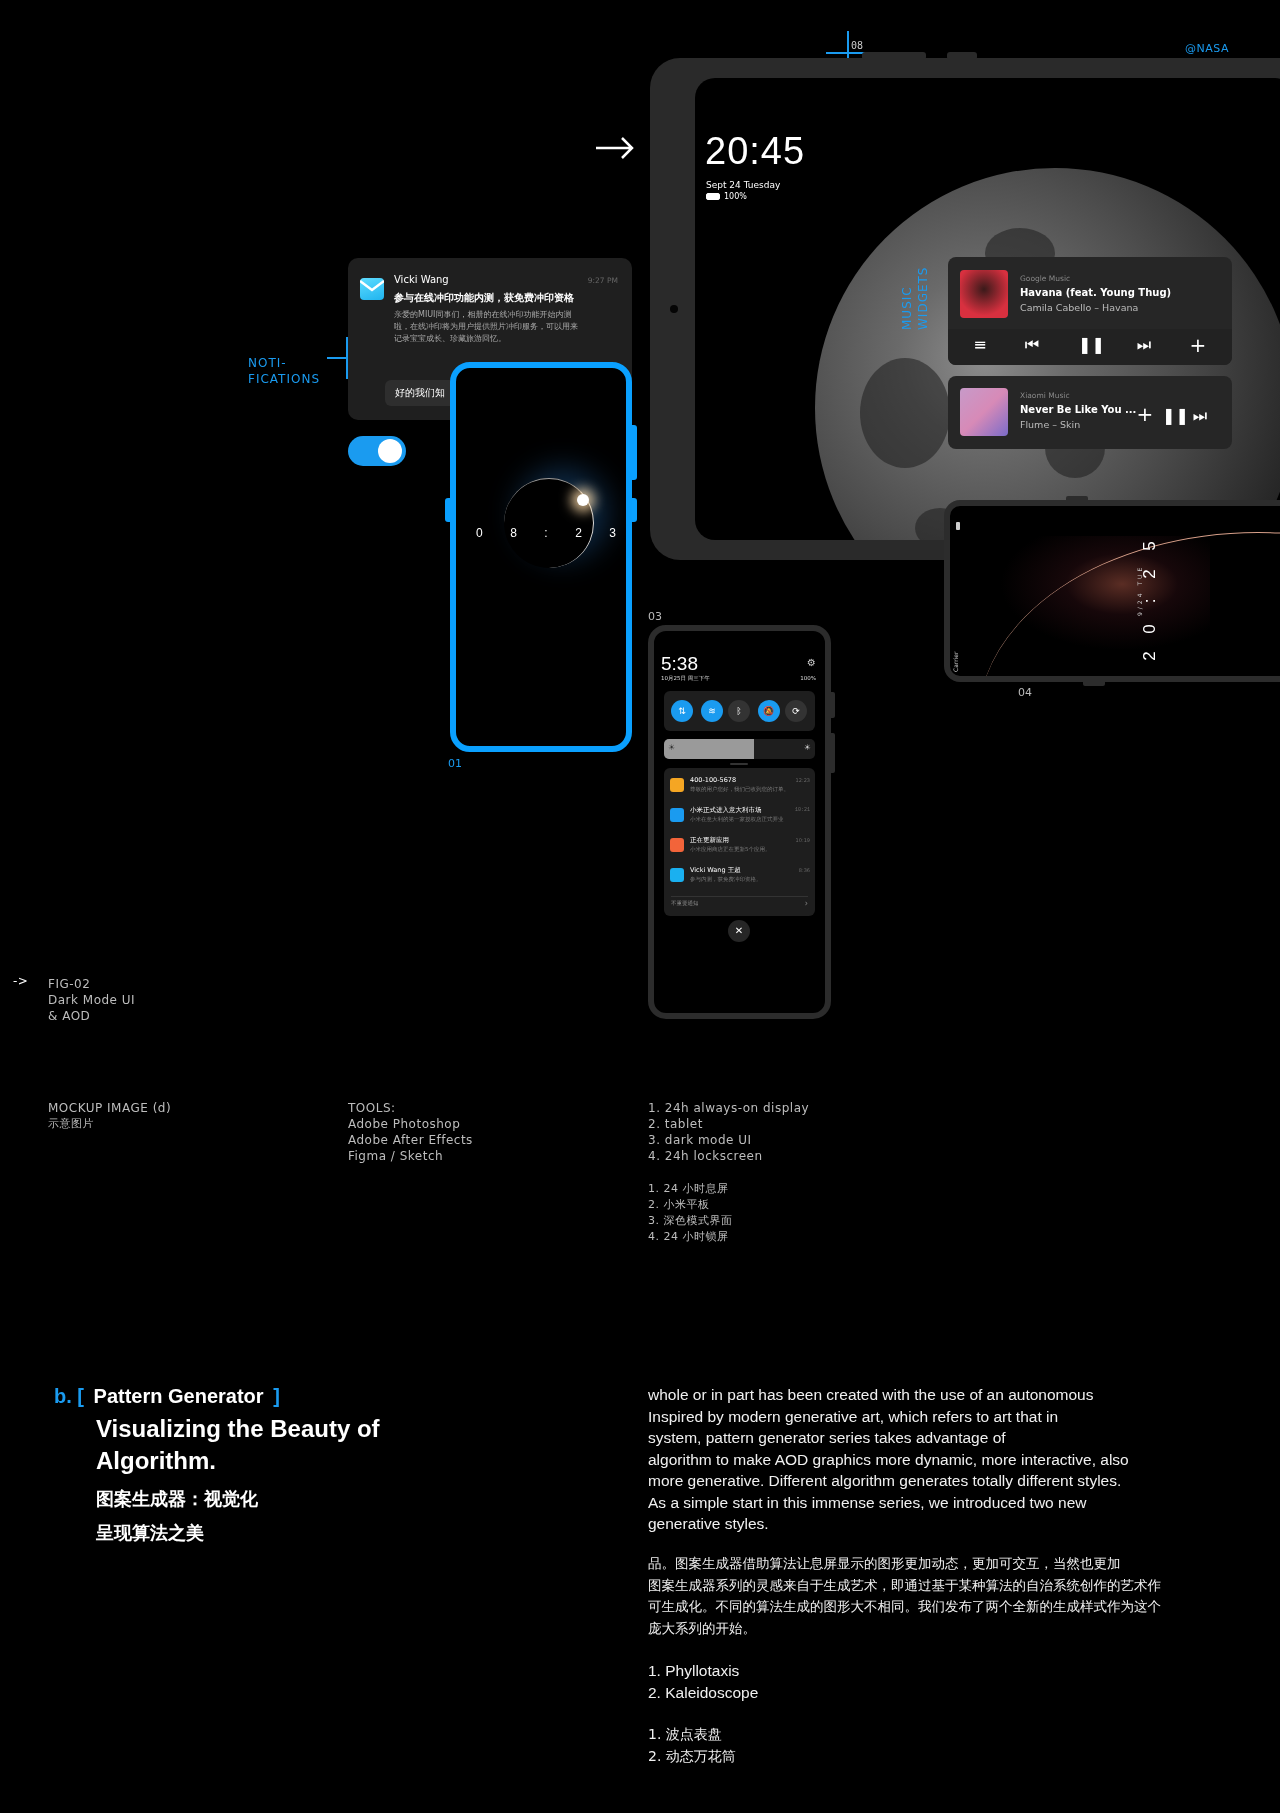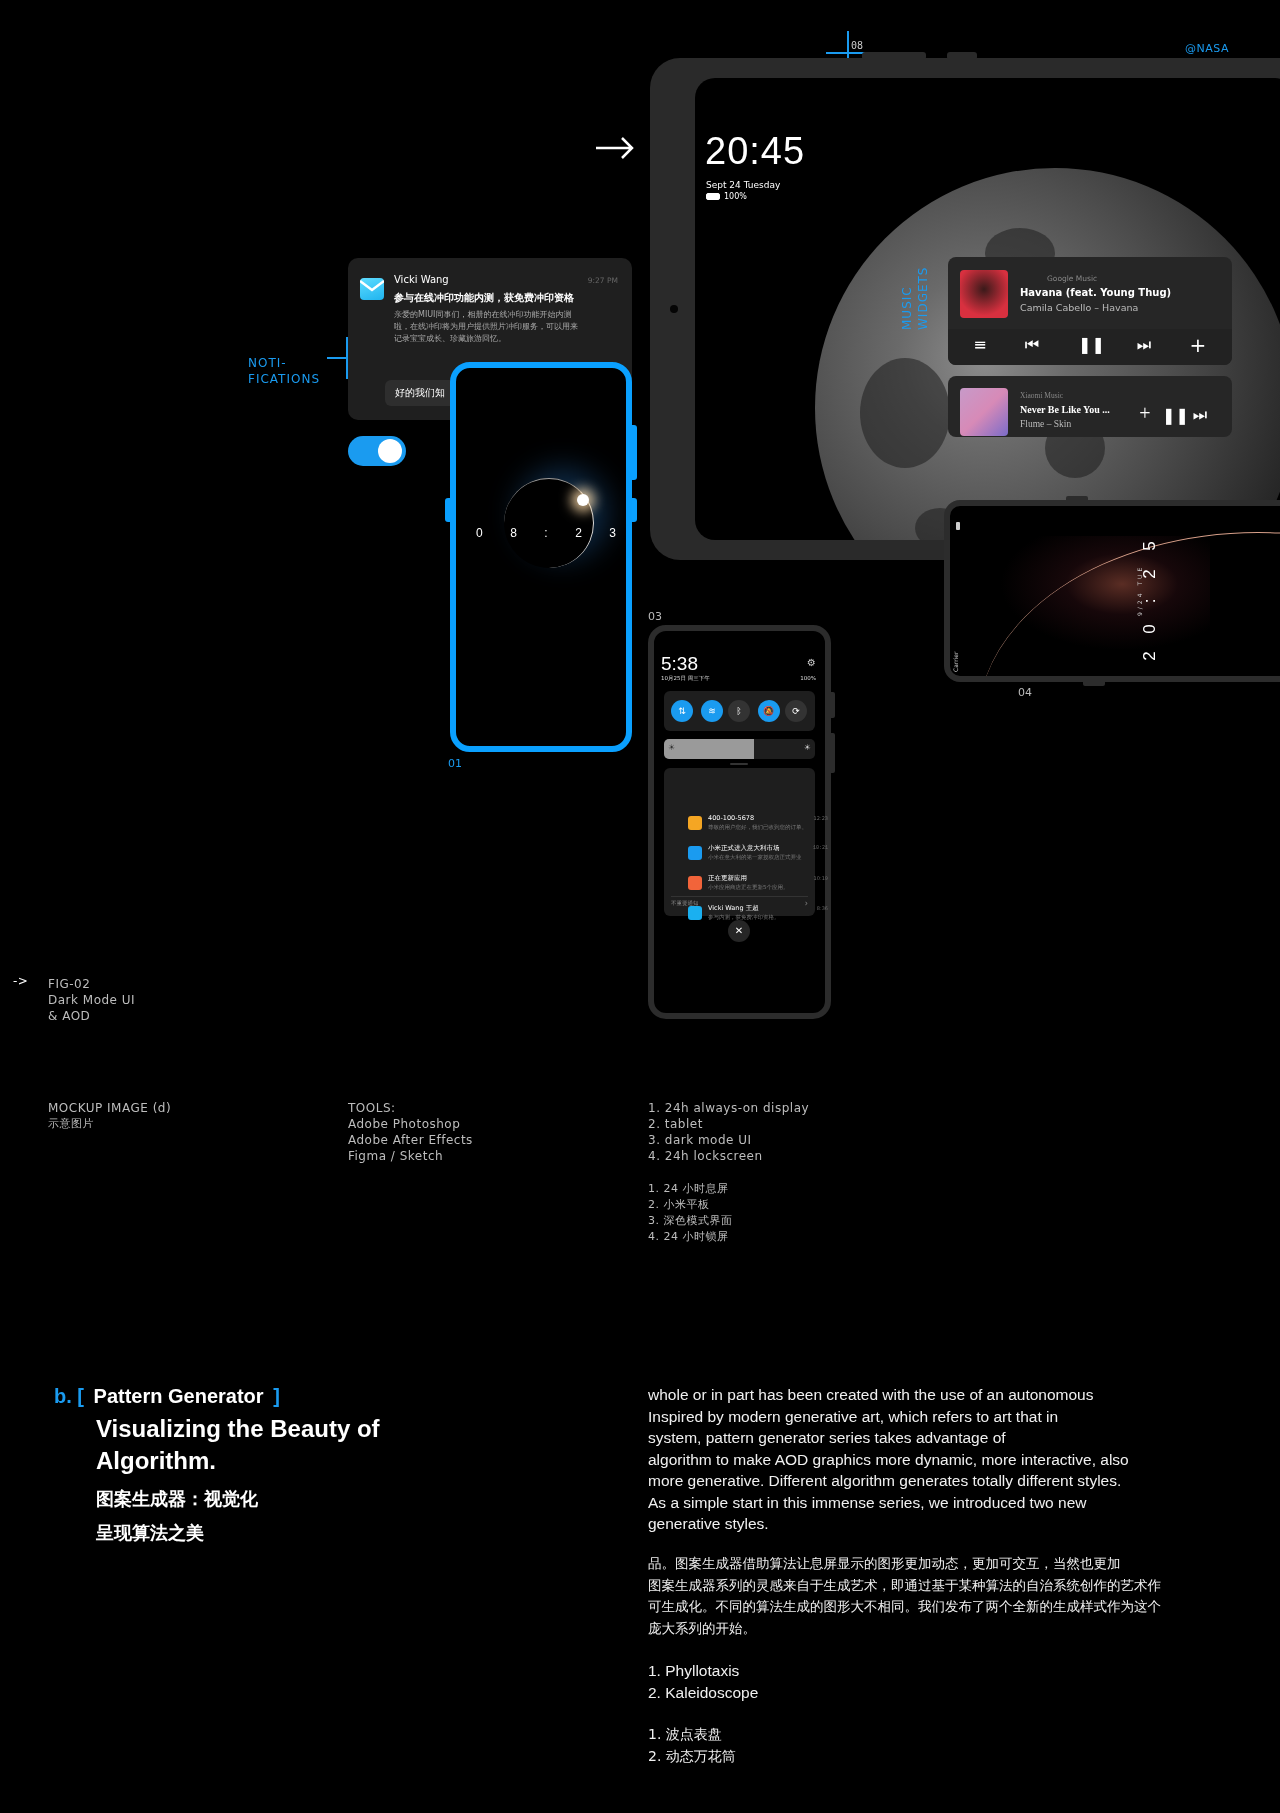--- a/index.html
+++ b/index.html
@@ -36,21 +36,21 @@
   .music-card { background: #262626; border-radius: 8px; }
   .album1 { background: radial-gradient(circle at 50% 40%, #3a1a1a 0%, #d8303f 70%); border-radius: 4px; }
   .album2 { background: linear-gradient(135deg, #c79ac9 0%, #d78ab7 50%, #7b6cc9 100%); border-radius: 4px; }
   .ctrl { font-size: 16px; color: #fff; text-align: center; }
 
   
   .phone03 { left: 648px; top: 625px; width: 183px; height: 394px; border: 6px solid #2c2c2c; border-radius: 18px; background: #000; }
   .qs-panel { left: 10px; top: 60px; width: 151px; height: 40px; background: #1e1e1e; border-radius: 6px; }
   .qs-btn { position: absolute; top: 9px; width: 22px; height: 22px; border-radius: 50%; font-size: 9px; text-align: center; line-height: 22px; }
   .notif-list { left: 10px; top: 137px; width: 151px; height: 148px; background: #1e1e1e; border-radius: 6px; }
-  .nl-item { position: absolute; left: 24px; width: 140px; height: 24px; margin-top: 38px; }
+  .nl-item { position: absolute; left: 6px; width: 140px; height: 24px; }
   .nl-ico { position: absolute; left: 0; top: 2px; width: 14px; height: 14px; border-radius: 3px; }
   .nl-title { position: absolute; left: 20px; top: 0; font-size: 6.5px; color: #fff; white-space: nowrap; }
   .nl-sub { position: absolute; left: 20px; top: 10px; font-size: 5.5px; color: #777; white-space: nowrap; }
   .nl-time { position: absolute; right: 0; top: 1px; font-size: 5px; color: #666; }
 
   
   .phone04 { left: 944px; top: 500px; width: 360px; height: 182px; border: 6px solid #2c2c2c; border-radius: 16px; background: #000; overflow: hidden; }
 
   .caption { font-size: 12px; line-height: 16px; color: #bdbdbd; letter-spacing: 0.5px; }
   .body-text { font-size: 15.5px; line-height: 21.5px; color: #f0f0f0; }
@@ -87,32 +87,32 @@
   <div class="abs" style="left:29px;top:114px;font-size:8px;">100%</div>
 </div>
 
 <div class="abs blue" style="left:900px;top:270px;width:40px;height:60px;">
   <div style="position:absolute;left:0;top:0;transform:rotate(-90deg) translate(-60px,0);transform-origin:0 0;font-size:12px;letter-spacing:1px;">MUSIC</div>
   <div style="position:absolute;left:16px;top:0;transform:rotate(-90deg) translate(-60px,0);transform-origin:0 0;font-size:12px;letter-spacing:1px;">WIDGETS</div>
 </div>
 
 <div class="abs music-card" style="left:948px;top:257px;width:284px;height:108px;">
   <div class="abs album1" style="left:12px;top:13px;width:48px;height:48px;"></div>
-  <div class="abs" style="left:72px;top:17px;font-size:7.5px;color:#888;margin-left:27px;">Google Music</div>
+  <div class="abs" style="left:72px;top:17px;font-size:7.5px;color:#888;">Google Music</div>
   <div class="abs" style="left:72px;top:30px;font-size:10px;font-weight:bold;">Havana (feat. Young Thug)</div>
   <div class="abs" style="left:72px;top:45px;font-size:9.5px;color:#bbb;">Camila Cabello – Havana</div>
   <div class="abs" style="left:0;top:72px;width:284px;height:36px;background:#222;border-radius:0 0 8px 8px;"></div>
   <div class="abs ctrl" style="left:22px;top:78px;width:20px;">≡</div>
   <div class="abs ctrl" style="left:74px;top:78px;width:20px;">⏮</div>
   <div class="abs ctrl" style="left:130px;top:78px;width:20px;">❚❚</div>
   <div class="abs ctrl" style="left:186px;top:78px;width:20px;">⏭</div>
   <div class="abs ctrl" style="left:240px;top:76px;width:20px;font-size:20px;">+</div>
 </div>
 
-<div class="abs music-card" style="left:948px;top:376px;width:284px;height:61px;font-family:Liberation Serif, serif;">
+<div class="abs music-card" style="left:948px;top:376px;width:284px;height:73px;">
   <div class="abs album2" style="left:12px;top:12px;width:48px;height:48px;"></div>
   <div class="abs" style="left:72px;top:15px;font-size:7.5px;color:#888;">Xiaomi Music</div>
   <div class="abs" style="left:72px;top:28px;font-size:10px;font-weight:bold;">Never Be Like You ...</div>
   <div class="abs" style="left:72px;top:43px;font-size:9.5px;color:#bbb;">Flume – Skin</div>
   <div class="abs ctrl" style="left:187px;top:26px;width:20px;font-size:20px;">+</div>
   <div class="abs ctrl" style="left:214px;top:30px;width:20px;">❚❚</div>
   <div class="abs ctrl" style="left:242px;top:30px;width:20px;">⏭</div>
 </div>
 
 <div class="abs blue" style="left:248px;top:355px;font-size:12px;line-height:16px;letter-spacing:1px;">

